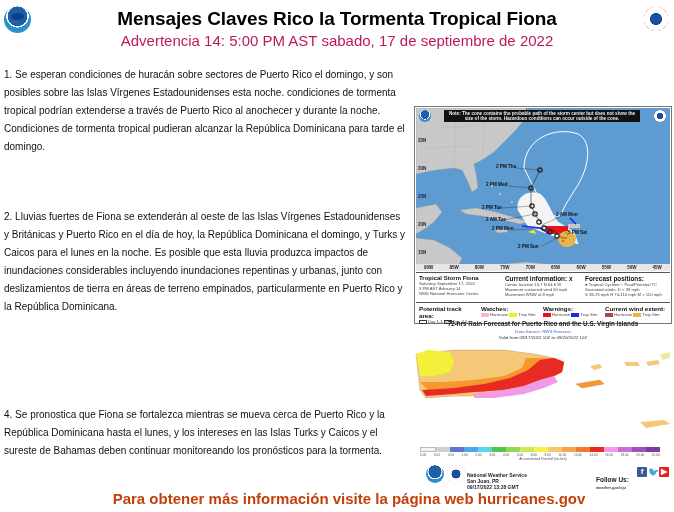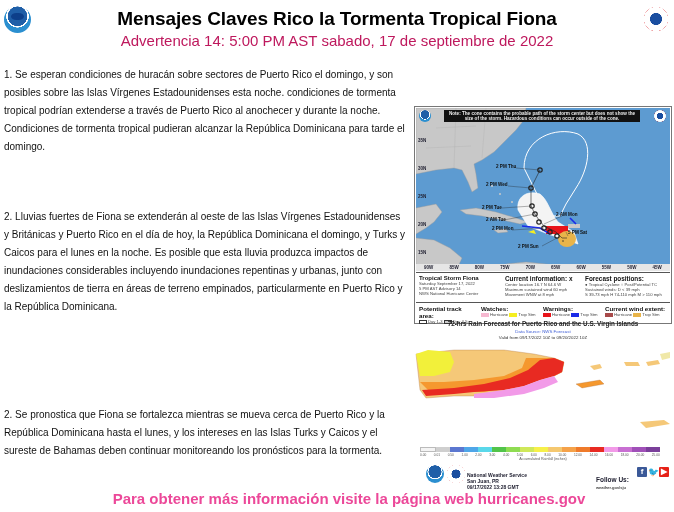--- a/index.html
+++ b/index.html
@@ -13,21 +13,21 @@
     background: radial-gradient(circle, #1a4ea0 0 35%, #ffffff 36% 70%, #d8232a 71% 100%); }
 
   .title { position: absolute; left: 0; right: 0; top: 8px; text-align: center; font-weight: bold; font-size: 19px; letter-spacing: -0.1px; color: #000; }
   .subtitle { position: absolute; left: 0; right: 0; top: 32px; text-align: center; font-weight: normal; font-size: 15px; color: #be185d; }
 
   .msg { position: absolute; left: 4px; width: 404px; font-size: 10px; line-height: 18.1px; color: #111; }
   .msg1 { top: 66px; }
   .msg2 { top: 208px; }
   .msg4 { top: 406px; }
 
-  .footer { position: absolute; left: 0; right: 0; top: 490px; text-align: center; font-weight: bold; font-size: 15px; color: #ec4899; padding-left: 24px; }
+  .footer { position: absolute; left: 0; right: 0; top: 490px; text-align: center; font-weight: bold; font-size: 15px; color: #c2410c; padding-left: 24px; }
 
   
   .cone { position: absolute; left: 414px; top: 106px; width: 258px; height: 218px; border: 1px solid #777; background: #fff; }
   .cone-map { position: absolute; left: 1px; top: 1px; width: 254px; height: 163px; background: #5d9bd1; overflow: hidden; }
   .cone-note { position: absolute; left: 28px; top: 2px; width: 196px; height: 12px; background: #111; color: #eee; font-size: 4.6px; line-height: 5.6px; text-align: center; font-weight: bold; padding-top: 0.5px; }
   .cone-map svg { position: absolute; left: 0; top: 0; }
   .lat { position: absolute; left: 2px; font-size: 4.5px; color: #223; font-weight: bold; }
   .lonbar { position: absolute; left: 1px; top: 157px; width: 254px; height: 7px; background: #e6e6e6; display: flex; justify-content: space-around; font-size: 4.5px; font-weight: bold; color: #223; align-items: center; }
   .trk-lbl { position: absolute; font-size: 4.6px; font-weight: bold; color: #111; white-space: nowrap; }
 
@@ -61,21 +61,21 @@
 <body>
 
 <div class="logo-noaa"></div>
 <div class="logo-nws"></div>
 
 <div class="title">Mensajes Claves Rico la Tormenta Tropical Fiona</div>
 <div class="subtitle">Advertencia 14:  5:00 PM AST sabado, 17 de septiembre de 2022</div>
 
 <p class="msg msg1">1. Se esperan condiciones de huracán sobre sectores de Puerto Rico el domingo, y son posibles sobre las Islas Vírgenes Estadounidenses esta noche. condiciones de tormenta tropical podrían extenderse a través de Puerto Rico al anochecer y durante la noche. Condiciones de tormenta tropical pudieran alcanzar la República Dominicana para tarde el domingo.</p>
 <p class="msg msg2">2. Lluvias fuertes de Fiona se extenderán al oeste de las Islas Vírgenes Estadounidenses y Británicas y Puerto Rico en el día de hoy, la República Dominicana el domingo, y Turks y Caicos para el lunes en la noche. Es posible que esta lluvia produzca impactos de inundaciones considerables incluyendo inundaciones repentinas y urbanas, junto con deslizamientos de tierra en áreas de terreno empinados, particularmente en Puerto Rico y la República Dominicana.</p>
-<p class="msg msg4">2. Se pronostica que Fiona se fortalezca mientras se mueva cerca de Puerto Rico y la República Dominicana hasta el lunes, y los intereses en las Islas Turks y Caicos y el sureste de Bahamas deben continuar monitoreando los pronósticos para la tormenta.</p>
+<p class="msg msg4">4. Se pronostica que Fiona se fortalezca mientras se mueva cerca de Puerto Rico y la República Dominicana hasta el lunes, y los intereses en las Islas Turks y Caicos y el sureste de Bahamas deben continuar monitoreando los pronósticos para la tormenta.</p>
 
 <div class="footer">Para obtener más información visite la página web hurricanes.gov</div>
 
 <div class="cone">
   <div class="cone-map">
     <svg width="254" height="163" viewBox="0 0 254 163">
 
       <path d="M0,0 L110,0 L108,12 L100,22 L92,30 L78,44 L66,52 L58,56 L60,66 L62,80 L56,84 L52,74 L46,62 L38,60 L20,62 L0,66 Z" fill="#c8c8c8" stroke="#999" stroke-width="0.4"></path>
       <path d="M20,20 L60,18 M10,40 L55,38 M40,0 L38,60 M70,0 L66,50" stroke="#aaa" stroke-width="0.3" fill="none"></path>
 

